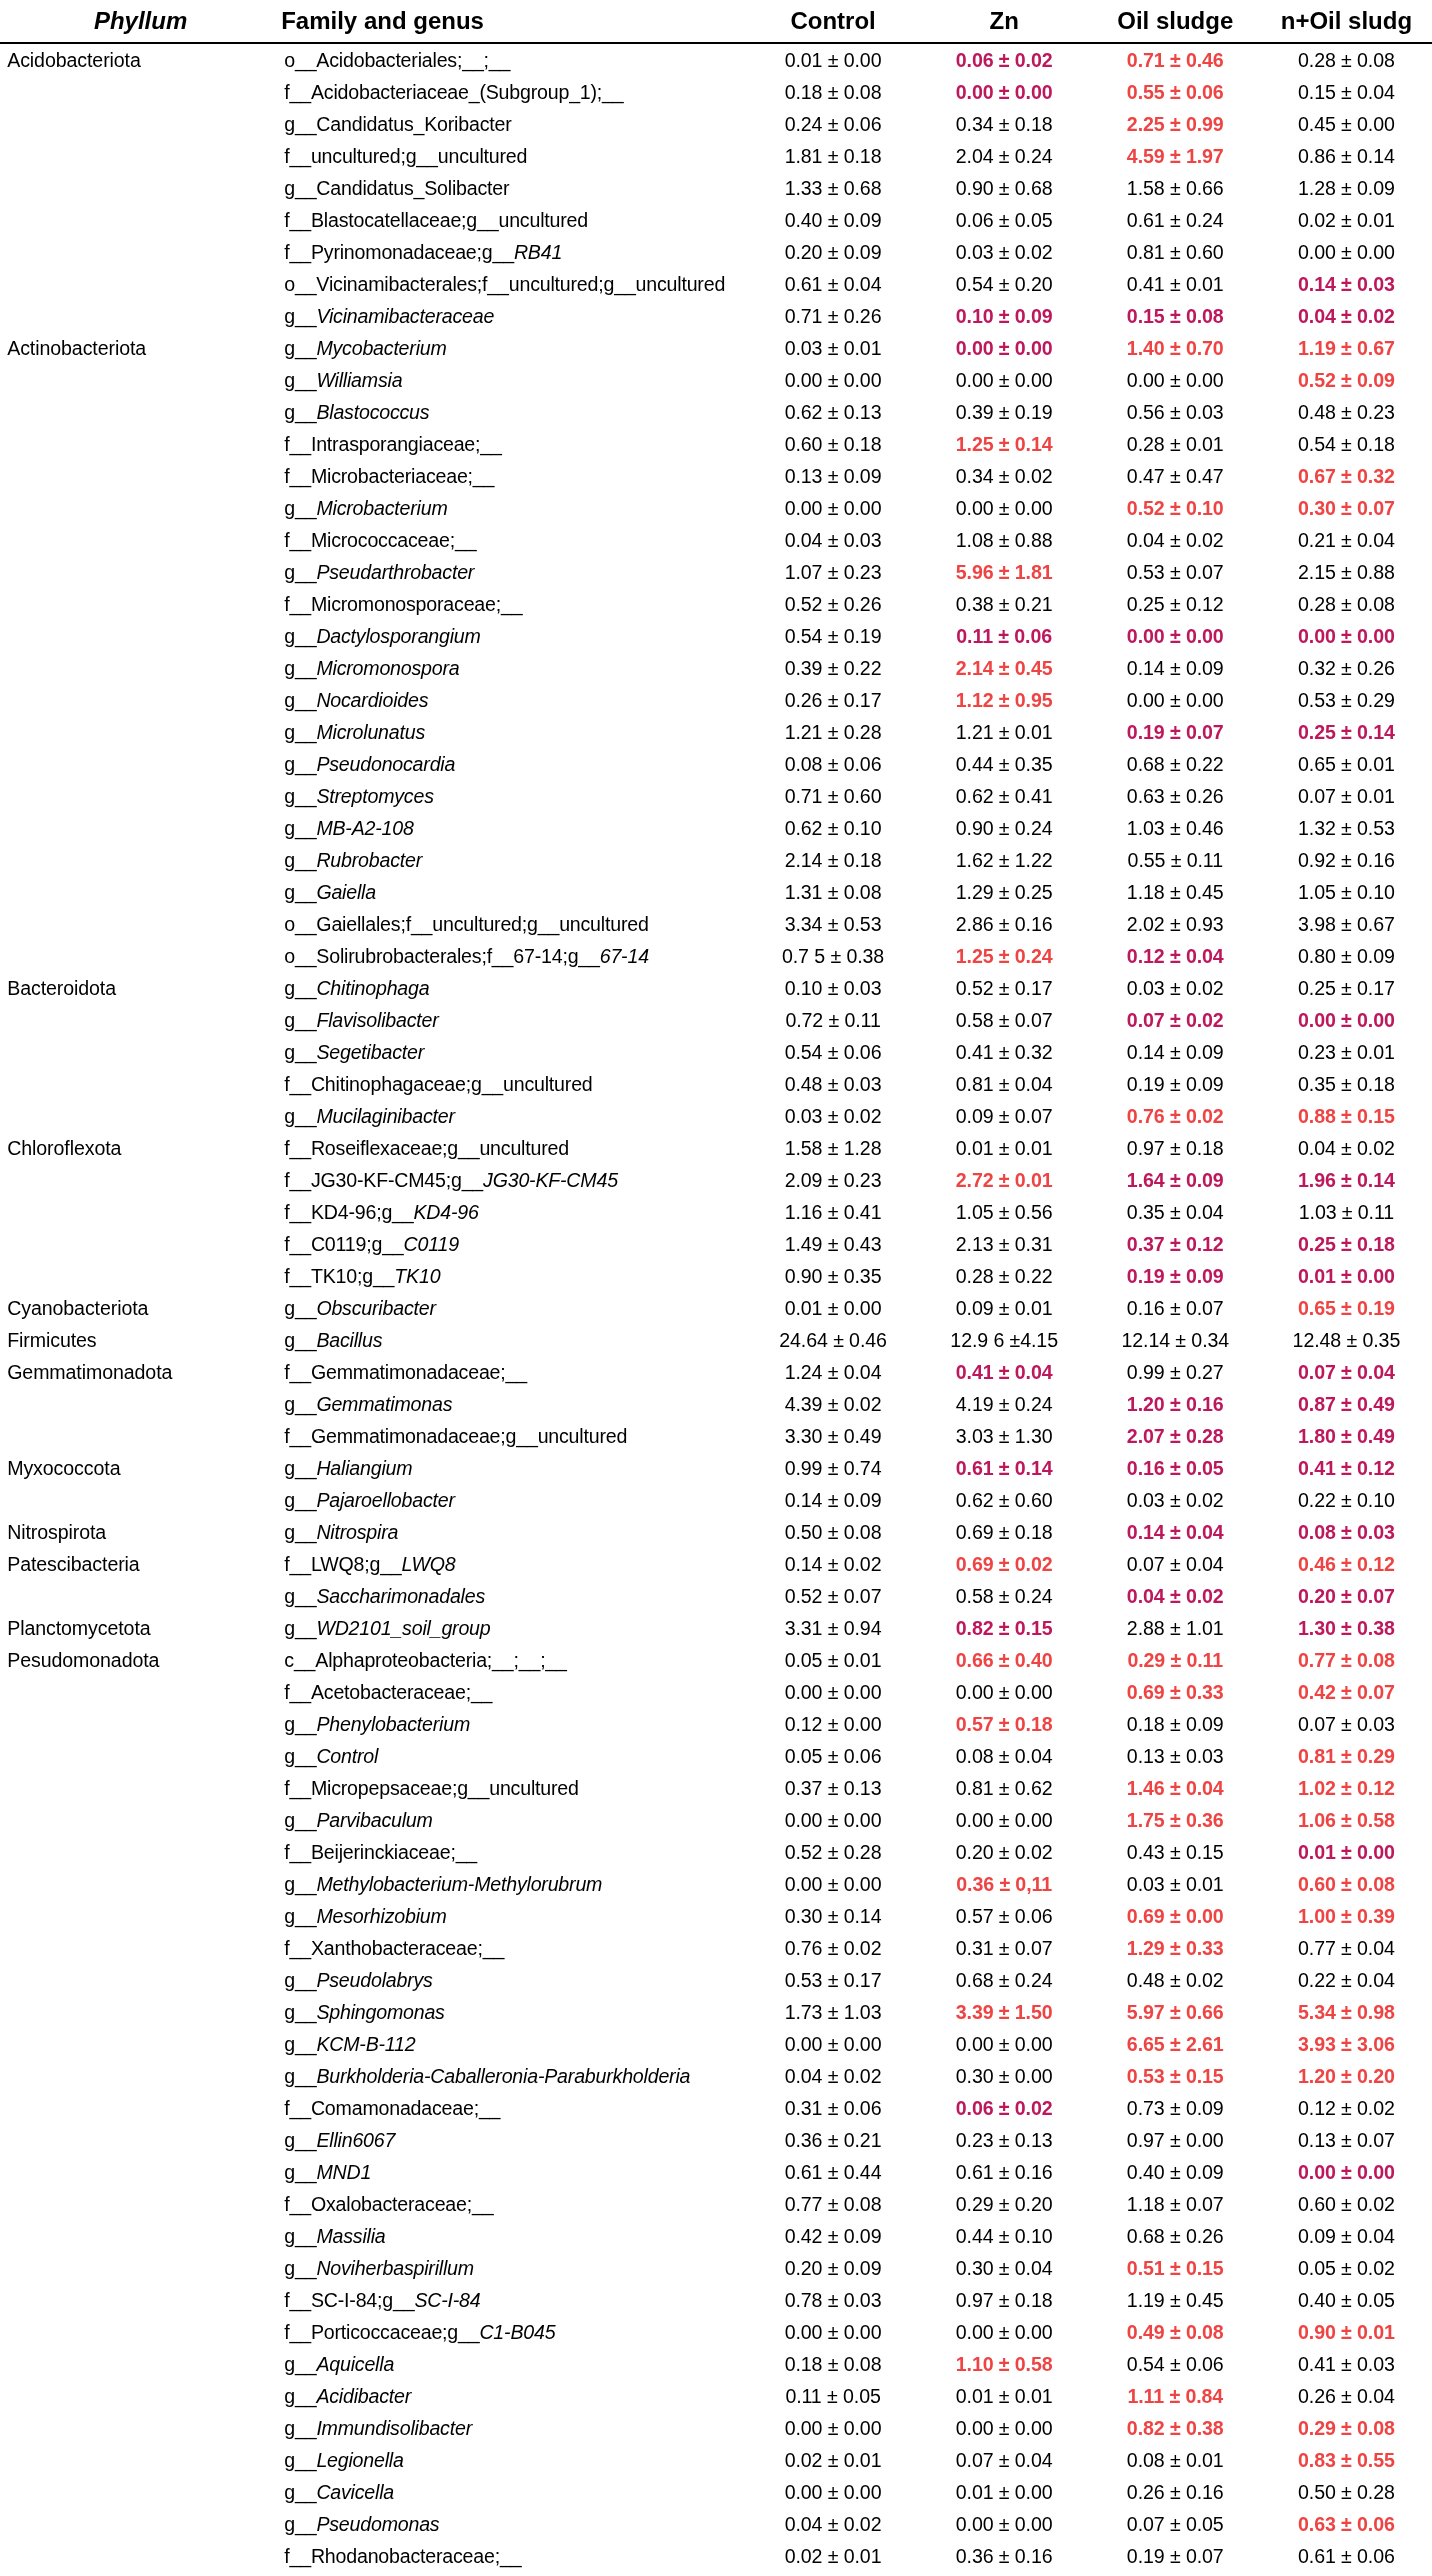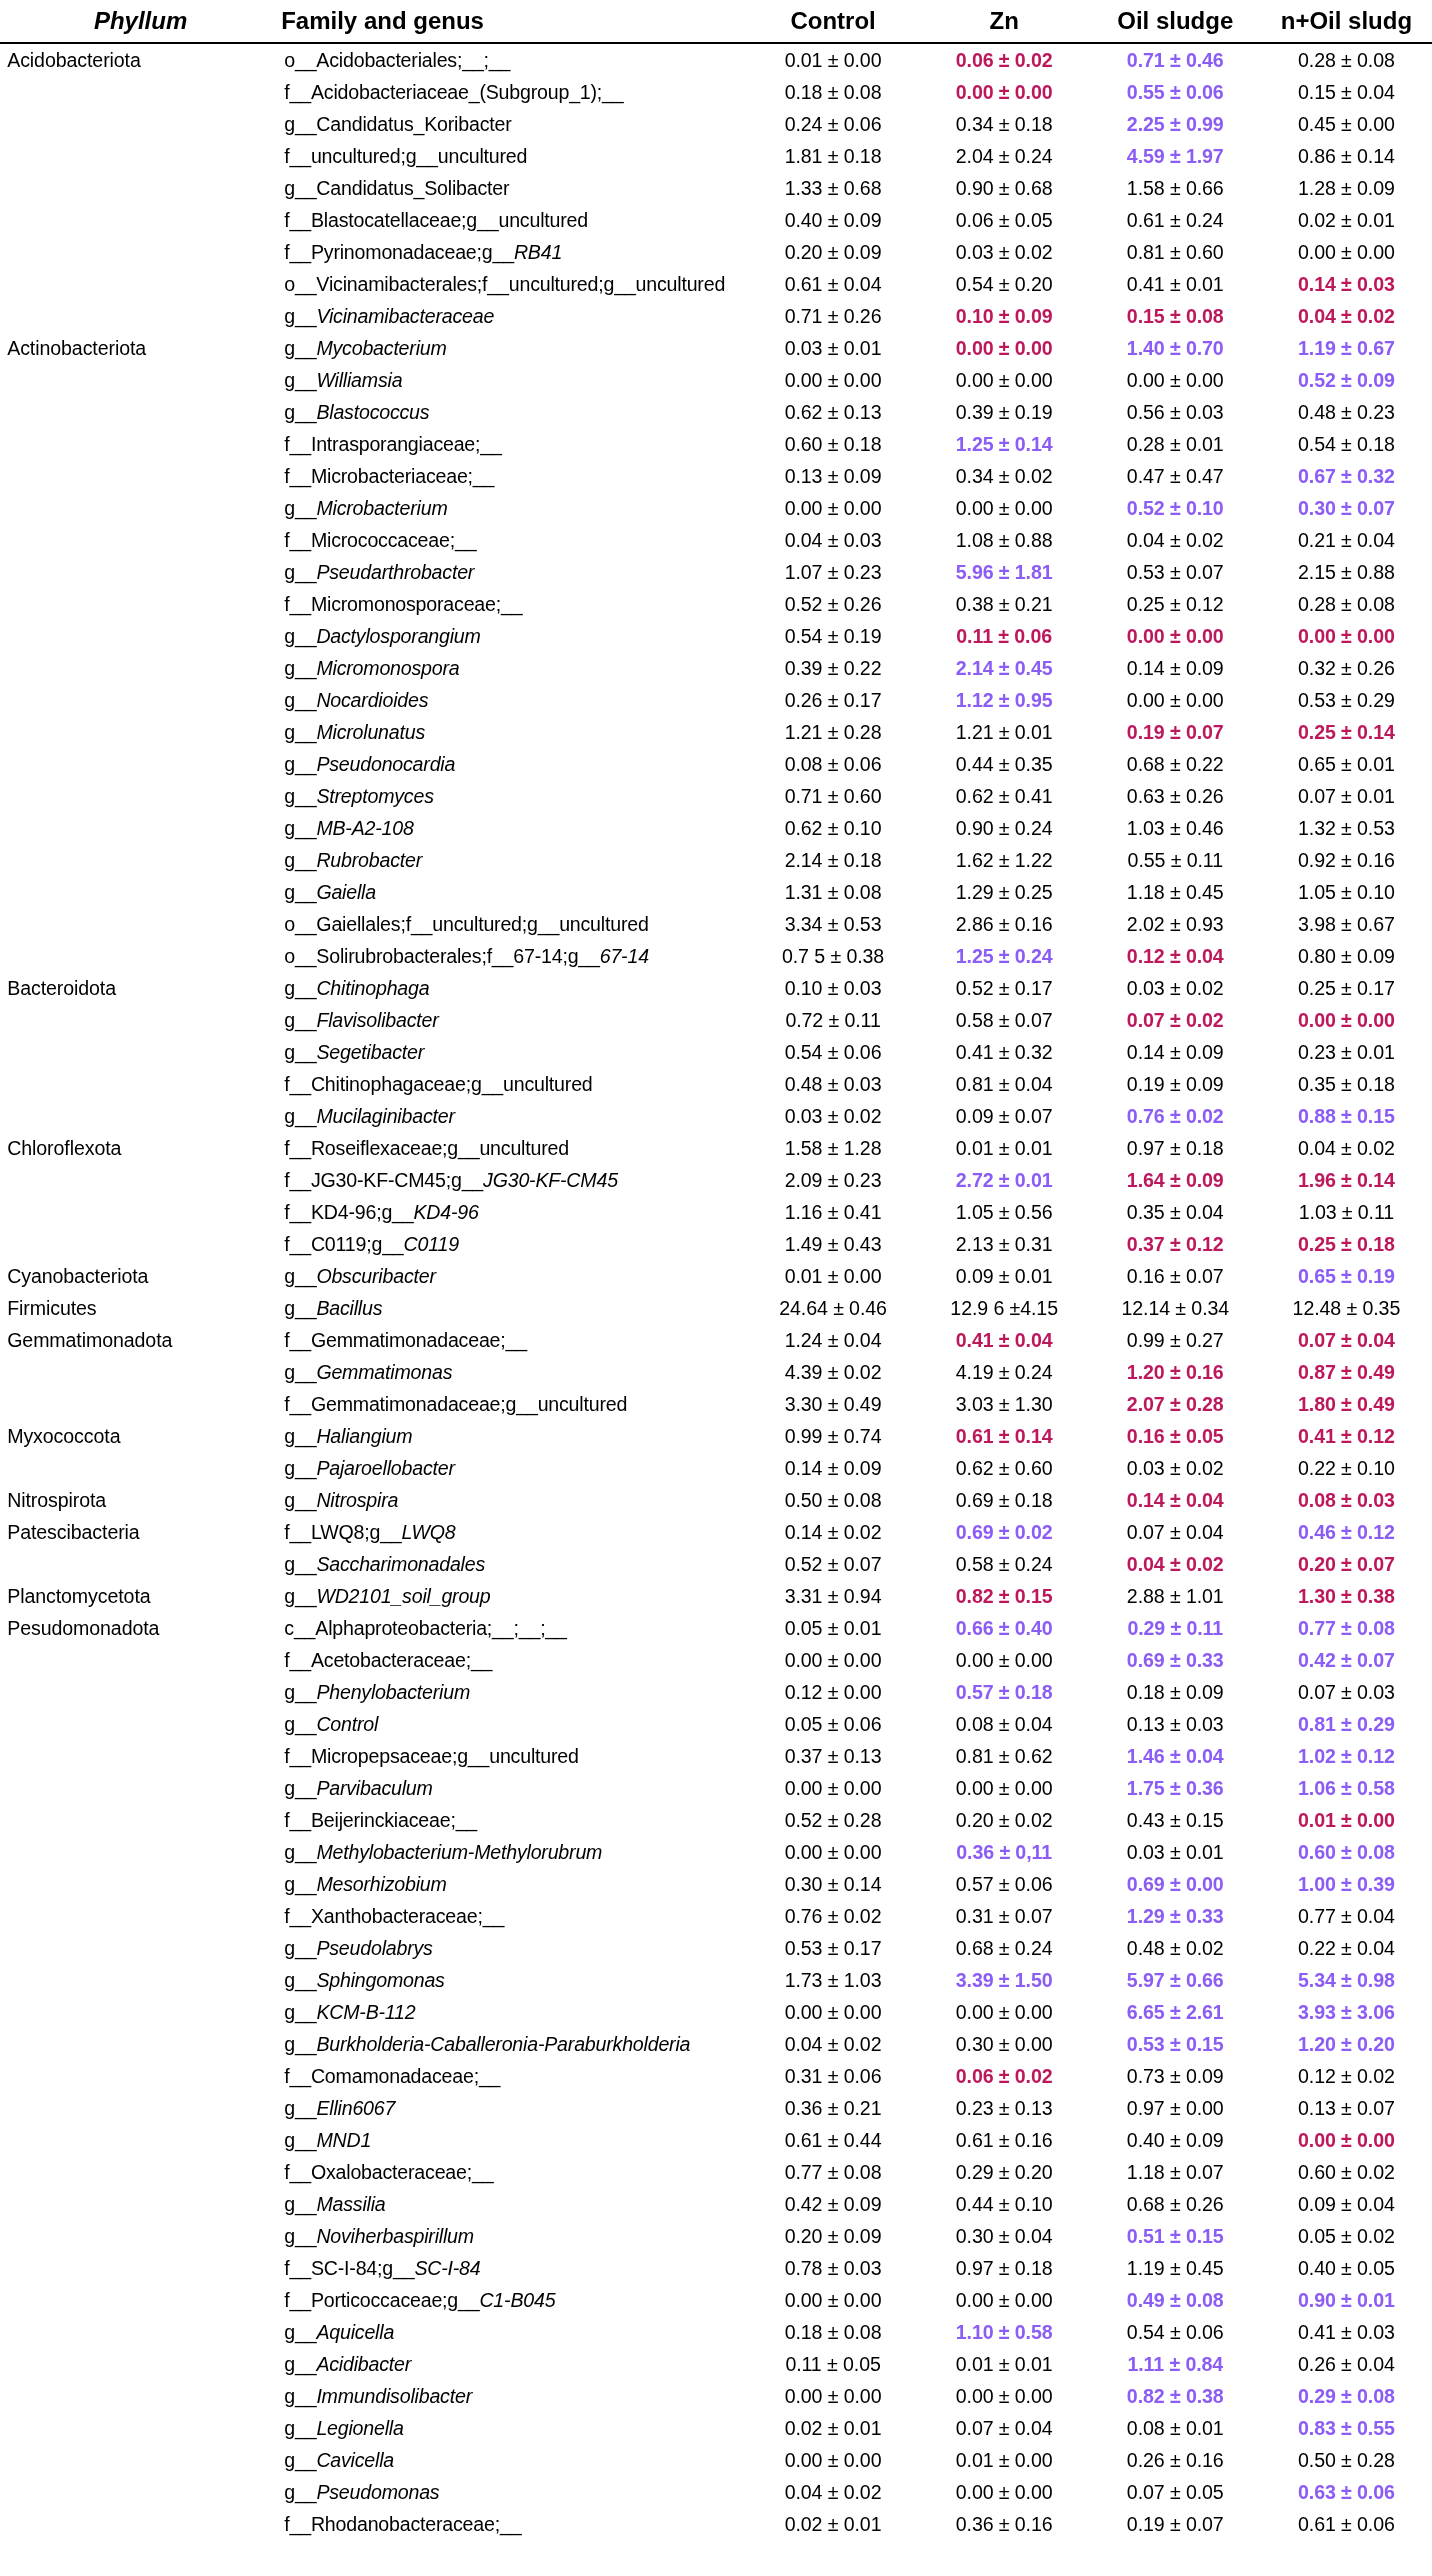--- a/index.html
+++ b/index.html
@@ -69,21 +69,21 @@
     padding-left: 3.1px;
     letter-spacing: -0.2px;
   }
   td.val {
     text-align: center;
     letter-spacing: -0.1px;
   }
 
   .it { font-style: italic; }
 
-  .v-red  { color: #8b5cf6; font-weight: bold; }
+  .v-red  { color: #ef4444; font-weight: bold; }
   .v-blue { color: #be185d; font-weight: bold; }
   .v-black { color: #000000; font-weight: normal; }
 
   .clip {
     display: block;
     overflow: hidden;
     white-space: nowrap;
   }
 </style>
 </head>
@@ -484,20 +484,30 @@
           <td class="phylum"></td>
           <td class="taxon">
             <span class="clip"><span>f__C0119;g__</span><span class="it">C0119</span></span>
           </td>
           <td class="val v-black">1.49 ± 0.43</td>
           <td class="val v-black">2.13 ± 0.31</td>
           <td class="val v-blue">0.37 ± 0.12</td>
           <td class="val v-blue">0.25 ± 0.18</td>
         </tr>
         <tr>
+          <td class="phylum"></td>
+          <td class="taxon">
+            <span class="clip"><span>f__TK10;g__</span><span class="it">TK10</span></span>
+          </td>
+          <td class="val v-black">0.90 ± 0.35</td>
+          <td class="val v-black">0.28 ± 0.22</td>
+          <td class="val v-blue">0.19 ± 0.09</td>
+          <td class="val v-blue">0.01 ± 0.00</td>
+        </tr>
+        <tr>
           <td class="phylum">Cyanobacteriota</td>
           <td class="taxon">
             <span class="clip"><span>g__</span><span class="it">Obscuribacter</span></span>
           </td>
           <td class="val v-black">0.01 ± 0.00</td>
           <td class="val v-black">0.09 ± 0.01</td>
           <td class="val v-black">0.16 ± 0.07</td>
           <td class="val v-red">0.65 ± 0.19</td>
         </tr>
         <tr>

